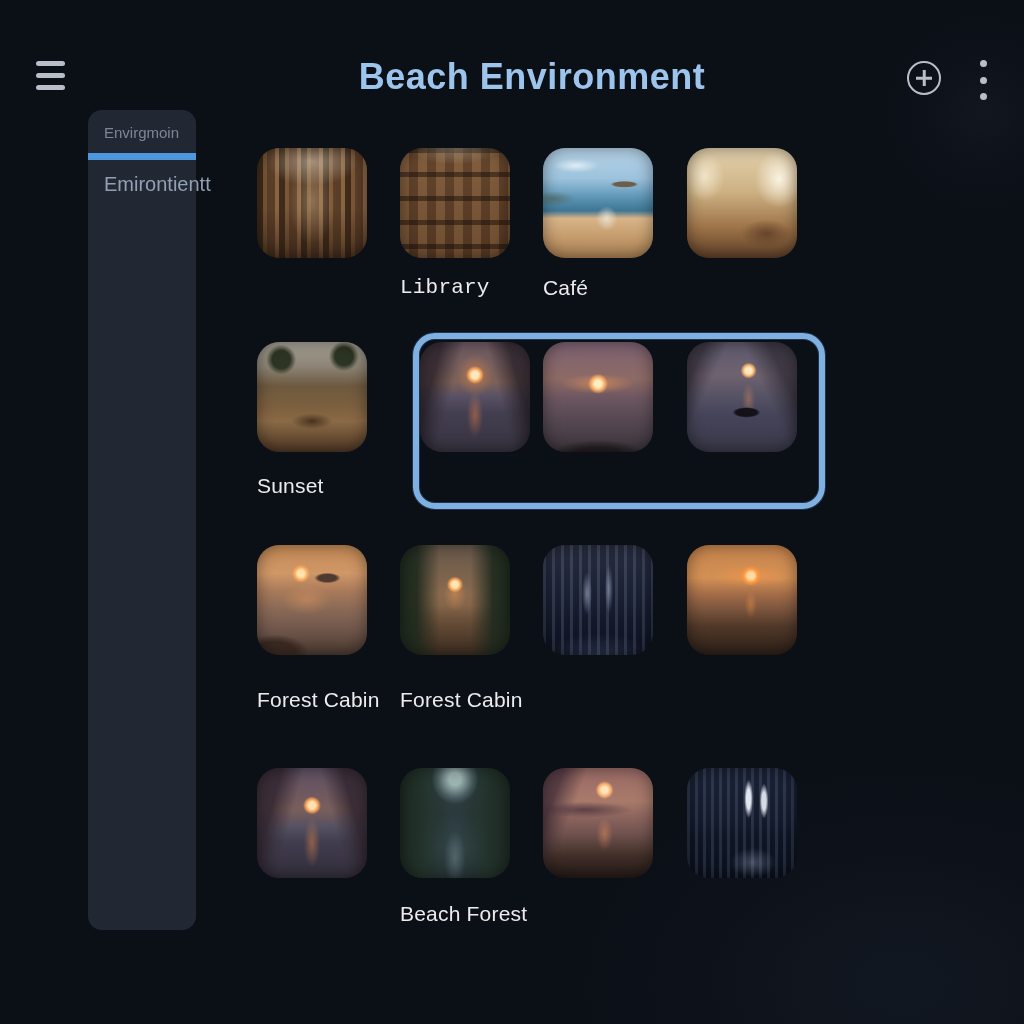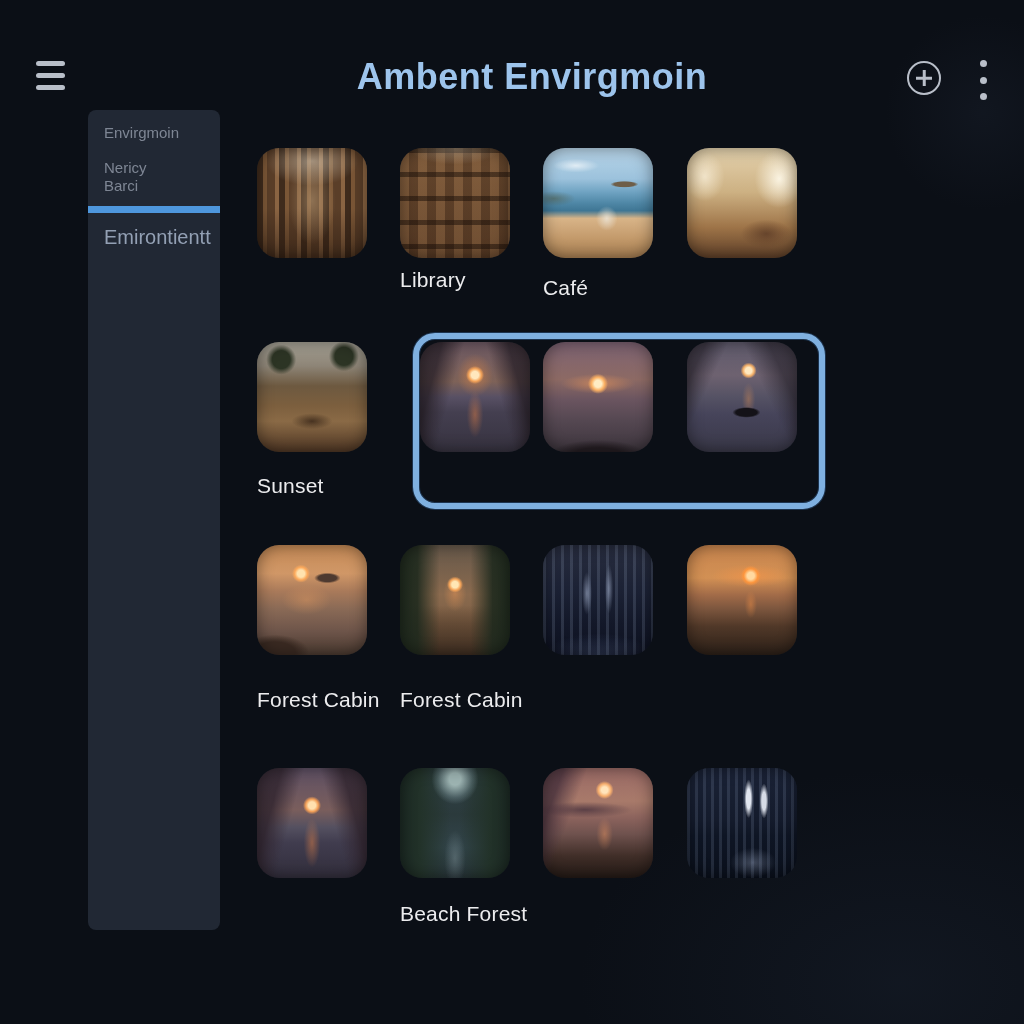--- a/index.html
+++ b/index.html
@@ -42,22 +42,22 @@
     content:""; position:absolute; background:var(--icon);
   }
   .plus-circle::before{left:50%; top:7px; bottom:7px; width:2.5px; transform:translateX(-50%);}
   .plus-circle::after{top:50%; left:7px; right:7px; height:2.5px; transform:translateY(-50%);}
   .kebab{position:absolute; left:978px; top:60px; width:10px; height:40px; cursor:pointer;
          display:flex; flex-direction:column; align-items:center; justify-content:space-between;}
   .kebab .dot{width:7px; height:7px; border-radius:50%; background:var(--icon);}
 
   
   .sidebar{
-    position:absolute; left:88px; top:110px; width:132px; height:820px;
-    background:var(--sidebar-bg); border-radius:8px;
+    position:absolute; left:88px; top:110px; width:108px; height:820px;
+    background:var(--sidebar-bg); border-radius:14px;
   }
   .side-item{padding:0 0 0 16px; font-size:15px; color:var(--muted); line-height:18px; cursor:pointer;}
   .side-item.first{padding-top:14px;}
   .side-item.second{padding-top:17px;}
   .side-divider{margin-top:11px; height:7px; width:100%; background:var(--divider);}
   .side-item.active{padding-top:15px; font-size:20px; color:var(--muted2);}
 
   
   #content{position:absolute; left:0; top:0; width:1024px; height:1024px;}
   .thumb{
@@ -171,43 +171,42 @@
 </style>
 </head>
 <body>
 
 <div class="hamburger">
   <div class="bar"></div>
   <div class="bar"></div>
   <div class="bar"></div>
 </div>
 
-<div class="app-title">Ambent Envirgmoin</div>
+<div class="app-title">Beach Environment</div>
 
 <div class="plus-circle"></div>
 
 <div class="kebab">
   <div class="dot"></div>
   <div class="dot"></div>
   <div class="dot"></div>
 </div>
 
 <div class="sidebar" id="sidebar">
     <div class="side-item first">Envirgmoin</div>
-    <div class="side-item second">Nericy<div>Barci</div></div>
     <div class="side-divider"></div>
     <div class="side-item  active">Emirontientt</div>
   </div>
 
 <div class="selection-box"></div>
 
 <div id="content">
     <div class="thumb scene-library-aisle" style="left: 257px; top: 148px;"></div>
     <div class="thumb scene-library-corner" style="left: 400px; top: 148px;"></div>
-    <div class="thumb-label" style="left: 400px; top: 268px;">Library</div>
+    <div class="thumb-label" style="left: 400px; top: 276px; font-family: Liberation Mono, monospace;">Library</div>
     <div class="thumb scene-beach-chair" style="left: 543px; top: 148px;"></div>
     <div class="thumb-label centered" style="left: 543px; top: 276px;">Café</div>
     <div class="thumb scene-living-room" style="left: 687px; top: 148px;"></div>
     <div class="thumb scene-courtyard" style="left: 257px; top: 342px;"></div>
     <div class="thumb-label" style="left: 257px; top: 474px;">Sunset</div>
     <div class="thumb scene-lake-sunset" style="left: 420px; top: 342px;"></div>
     <div class="thumb scene-ocean-sunset" style="left: 543px; top: 342px;"></div>
     <div class="thumb scene-lake-boat" style="left: 687px; top: 342px;"></div>
     <div class="thumb scene-ocean-island" style="left: 257px; top: 545px;"></div>
     <div class="thumb-label" style="left: 257px; top: 688px;">Forest Cabin</div>

